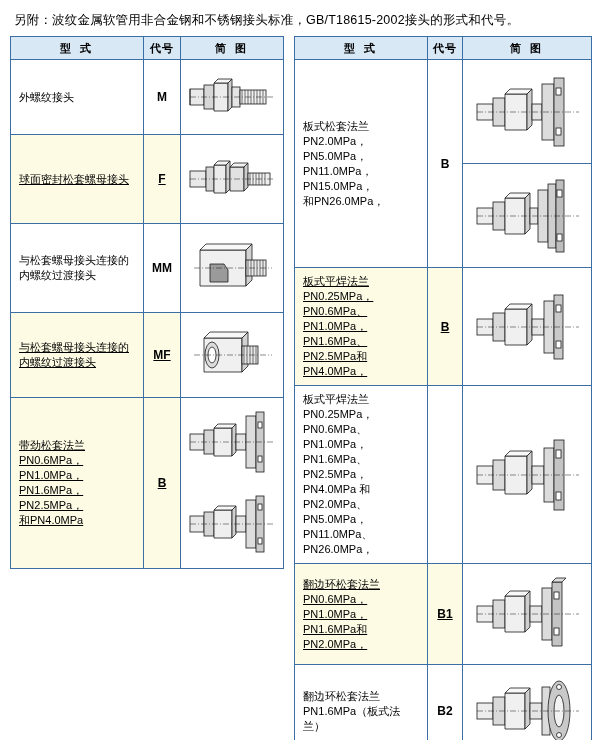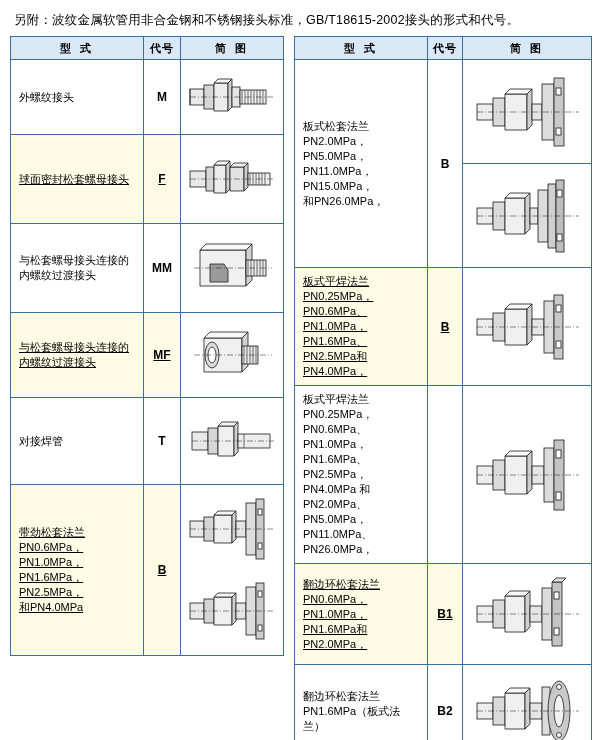--- a/index.html
+++ b/index.html
@@ -212,40 +212,20 @@
                   <line x1="72" y1="22" x2="72" y2="40"></line>
                 </g>
                 <ellipse cx="28" cy="31" rx="7" ry="13" fill="#dcdcdc"></ellipse>
                 <ellipse cx="28" cy="31" rx="4" ry="8" fill="#ffffff"></ellipse>
                 <line x1="10" y1="31" x2="88" y2="31" stroke-dasharray="6 2 1 2" stroke-width="0.5"></line>
               </g>
             </svg>
           </td>
         </tr>
 
-        <tr>
-          <td class="white" style="height:86px">
-            <div class="cell-text">对接焊管</div>
-          </td>
-          <td class="code white">T</td>
-          <td class="fig">
-            <svg width="96" height="58" viewBox="0 0 96 58">
-              <g stroke="#1a1a1a" stroke-width="0.8" fill="none">
-                <rect x="8" y="20" width="16" height="18" fill="#e9e9e9"></rect>
-                <rect x="24" y="16" width="10" height="26" fill="#d6d6d6"></rect>
-                <path d="M34 14 L50 14 L50 44 L34 44 Z" fill="#efefef"></path>
-                <path d="M34 14 L38 10 L54 10 L50 14 Z" fill="#f7f7f7"></path>
-                <path d="M50 14 L54 10 L54 40 L50 44 Z" fill="#cfcfcf"></path>
-                <rect x="54" y="22" width="32" height="14" fill="#ededed"></rect>
-                <line x1="60" y1="22" x2="60" y2="36" stroke-width="0.6"></line>
-                <line x1="8" y1="29" x2="90" y2="29" stroke-dasharray="6 2 1 2" stroke-width="0.5"></line>
-              </g>
-            </svg>
-          </td>
-        </tr>
 
         <tr>
           <td class="yellow" style="height:170px">
             <div class="cell-text" style="white-space:pre-line">带劲松套法兰
 PN0.6MPa，PN1.0MPa，
 PN1.6MPa，PN2.5MPa，
 和PN4.0MPa</div>
           </td>
           <td class="code yellow">B</td>
           <td class="fig">

